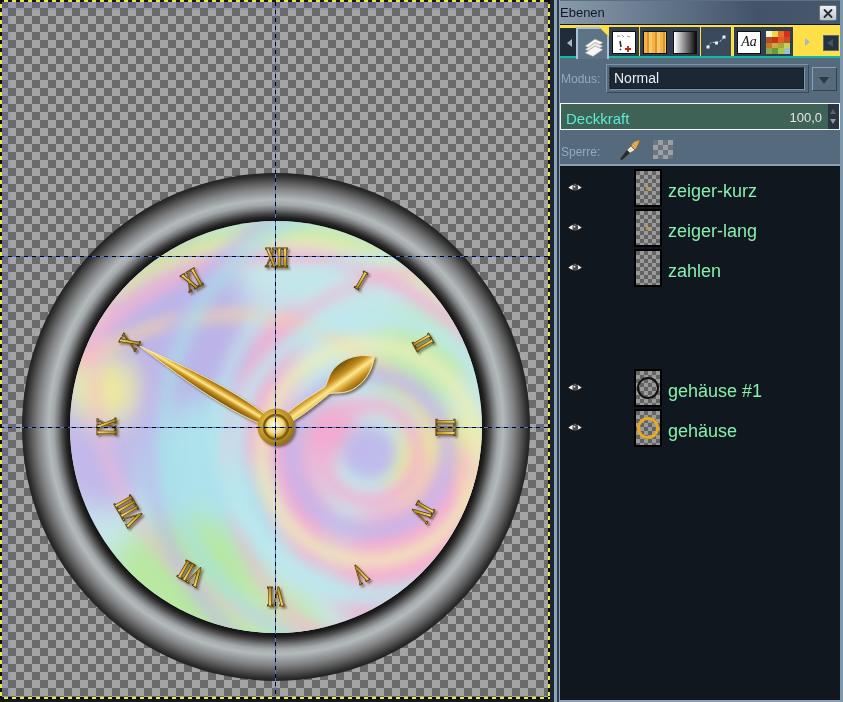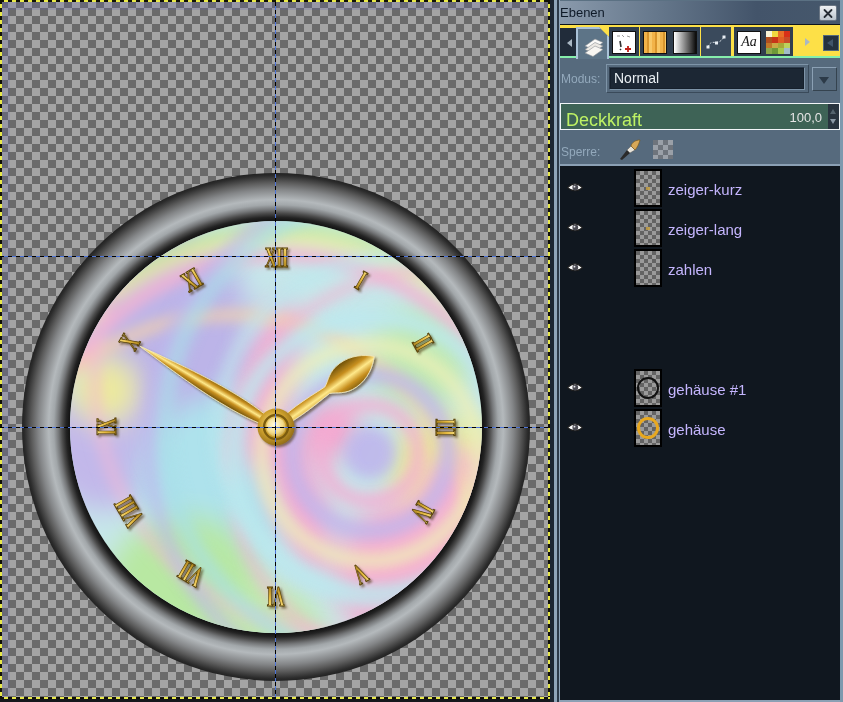--- a/index.html
+++ b/index.html
@@ -29,55 +29,55 @@
 #leftarrow { position:absolute; left:6px; top:3px; width:19px; height:29px; background:#212c3a; }
 #leftarrow:after { content:""; position:absolute; left:7px; top:11px; border-top:4px solid transparent; border-bottom:4px solid transparent; border-right:5px solid #aab8c4; }
 #tabactive { position:absolute; left:22px; top:1px; width:33px; height:34px; background:#566a7d;
   border-left:2px solid #aac2d8; border-top:2px solid #aac2d8; border-right:2px solid #aac2d8;
   clip-path:polygon(0 0, 24px 0, 33px 9px, 33px 34px, 0 34px); z-index:2; }
 .ttile { position:absolute; top:2px; width:30px; height:30px; background:#303e4e; }
 .ticon { position:absolute; left:3px; top:4px; width:24px; height:23px; }
 #rarrow { position:absolute; left:251px; top:13px; width:0; height:0; border-top:4px solid transparent; border-bottom:4px solid transparent; border-left:5px solid #aab8c4; }
 #boxbtn { position:absolute; left:269px; top:10px; width:16px; height:16px; border:1px solid #566a7c; background:#26313f; }
 #boxbtn:after { content:""; position:absolute; left:3px; top:3px; border-top:4px solid transparent; border-bottom:4px solid transparent; border-right:6px solid #42546a; }
-#content { position:absolute; left:4px; top:56px; width:286px; height:108px; background:#566a7d; border-top:2px solid #86efac; }
+#content { position:absolute; left:4px; top:56px; width:286px; height:108px; background:#566a7d; border-top:2px solid #14b8a6; }
 #layerlist { position:absolute; left:4px; top:164px; width:286px; height:538px; background:#10171f; border-top:2px solid #8ba0b4; border-bottom:2px solid #8ba0b4; }
 #tabactive { position:absolute; left:22px; top:2px; width:33px; height:32px; background:#5d7487;
   border-left:2px solid #aac2d8; border-top:2px solid #aac2d8; border-right:2px solid #aac2d8;
   clip-path:polygon(0 0, 23px 0, 33px 10px, 33px 32px, 0 32px); }
 
 
 #moduslbl { position:absolute; left:7px; top:14px; color:#93a9bc; font-size:12px; }
 #combo { position:absolute; left:55px; top:9px; width:196px; height:23px; background:#1c2734;
   border-top:1px solid #2e3c4c; border-left:1px solid #2e3c4c; border-bottom:1px solid #7e94a8; border-right:1px solid #7e94a8;
   box-shadow: 0 0 0 1px #16202c inset; color:#e8eef2; font-size:14px; line-height:21px; padding-left:4px; }
 #comboframe { position:absolute; left:52px; top:6px; width:203px; height:29px; border:1px solid #7e94a8; border-bottom-color:#3a4a5a; border-right-color:#3a4a5a; }
 #dropbtn { position:absolute; left:258px; top:9px; width:25px; height:24px; background:#566a7d;
   border:1px solid #8ba0b4; border-bottom-color:#35434f; border-right-color:#35434f; }
 #dropbtn:after { content:""; position:absolute; left:6px; top:9px; border-left:5.5px solid transparent; border-right:5.5px solid transparent; border-top:7px solid #2c3a48; }
 
 
 #deck { position:absolute; left:6px; top:45px; width:280px; height:27px; border:1px solid #f2f5f8; background:#3e6356; }
-#decklbl { position:absolute; left:5px; top:6px; color:#bef264; font-size:18px; }
+#decklbl { position:absolute; left:5px; top:6px; color:#5eead4; font-size:15px; }
 #deckval { position:absolute; right:17px; top:6px; color:#e5e5e5; font-size:13px; }
 #deckspin { position:absolute; right:0; top:0; width:11px; height:25px; background:#29343f; }
 
 
 #sperrelbl { position:absolute; left:7px; top:87px; color:#93a9bc; font-size:12px; }
 
 
 .lrow { position:absolute; left:0; width:286px; height:40px; }
 .lrow.sel { background:#3c6054; border-top:1px solid #0d1319; border-bottom:1px solid #0d1319; }
 .eye { position:absolute; left:13px; top:14px; width:16px; height:11px; }
 .thumb { position:absolute; left:80px; top:1px; width:28px; height:38px; border:2px solid #000;
   background-color:#636363;
   background-image: conic-gradient(#9a9a9a 0 25%, #636363 0 50%, #9a9a9a 0 75%, #636363 0);
   background-size:8px 8px; }
 .sel .thumb { border-color:#fff; }
-.lname { position:absolute; left:114px; top:13px; color:#c4b5fd; font-size:15px; }
+.lname { position:absolute; left:114px; top:13px; color:#86efac; font-size:18px; }
 </style>
 </head>
 <body>
 <div id="canvas"></div>
 <svg id="clock" style="position:absolute;left:0;top:0;z-index:10" width="550" height="702" viewBox="0 0 550 702">
   <defs>
     <radialGradient id="bez" gradientUnits="userSpaceOnUse" cx="276" cy="427" r="254">
       <stop offset="0.792" stop-color="#4a4a4a"></stop>
       <stop offset="0.814" stop-color="#141414"></stop>
       <stop offset="0.826" stop-color="#232323"></stop>

